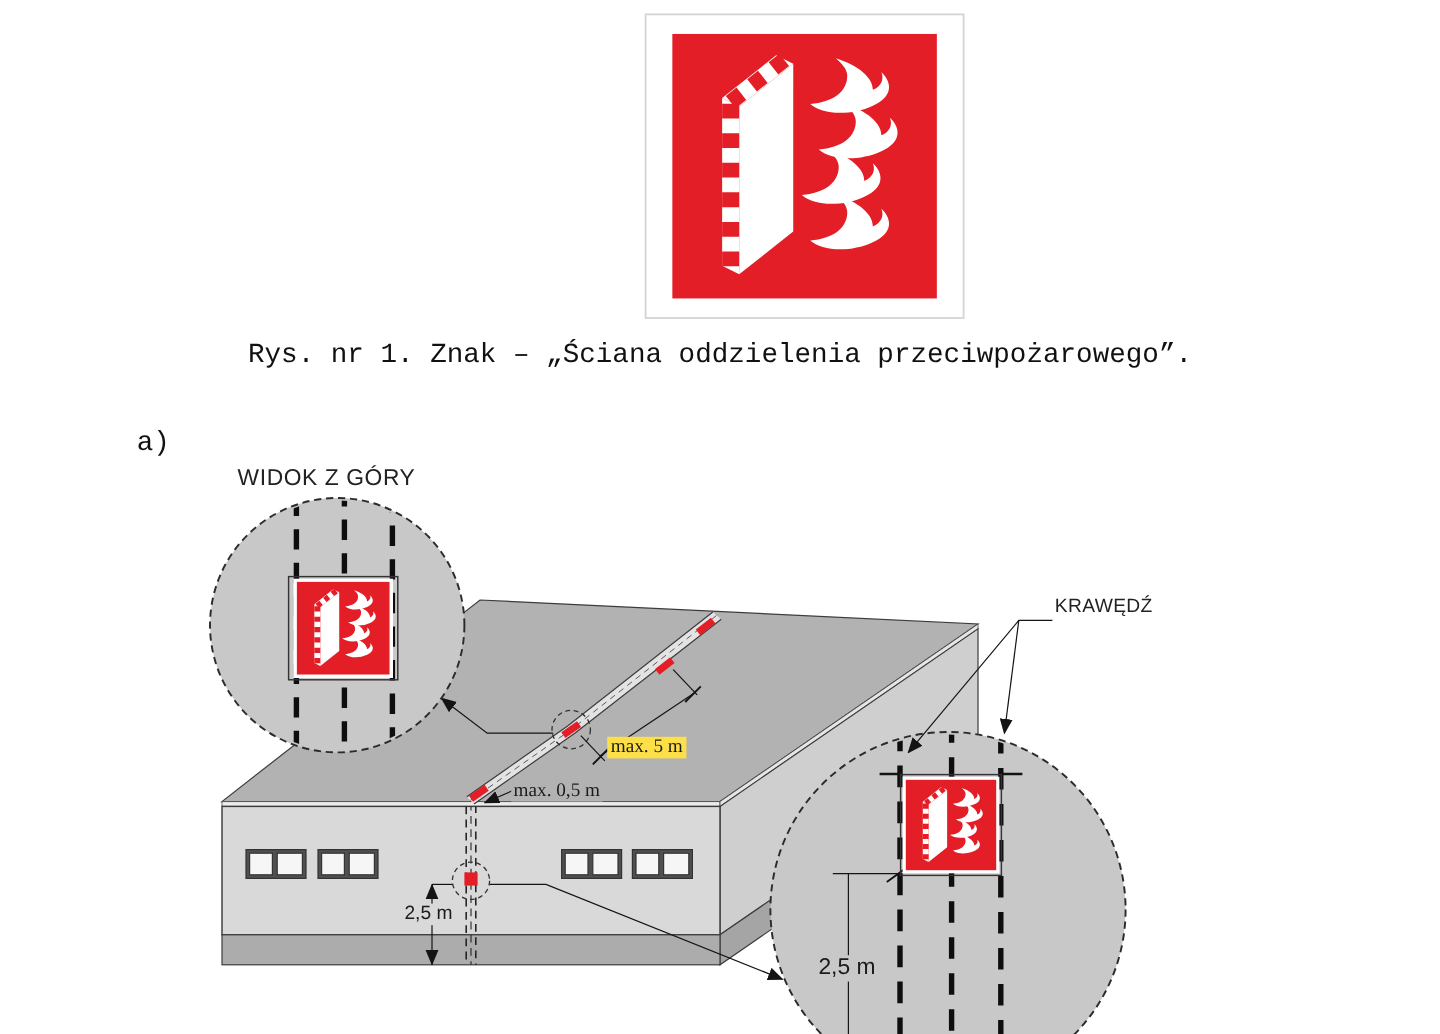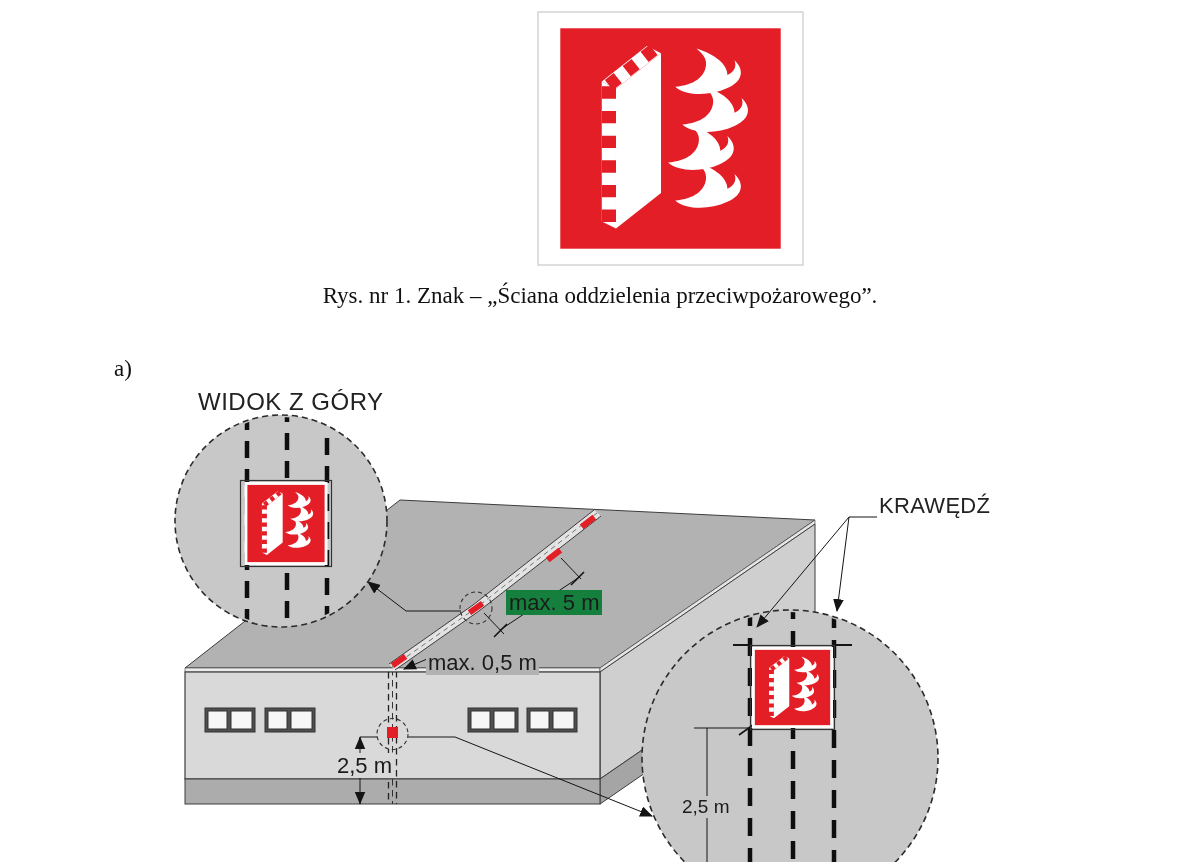--- a/index.html
+++ b/index.html
@@ -1,25 +1,25 @@
 <!DOCTYPE html>
 <html><head>
 <meta charset="utf-8">
 <style>
   html,body{margin:0;padding:0;background:#fff;}
   #page{position:relative;width:1200px;height:862px;background:#ffffff;overflow:hidden;
         font-family:"Liberation Sans",sans-serif;color:#161616;}
   #gfx{position:absolute;left:0;top:0;width:1200px;height:862px;}
-  .lbl{position:absolute;white-space:nowrap;font-size:22px;line-height:1.15;color:#1b1b1b;}
-  .serif{font-family:Liberation Serif, serif;}
+  .lbl{position:absolute;white-space:nowrap;font-size:16px;line-height:1.15;color:#1b1b1b;}
+  .serif{font-family:Liberation Mono, monospace;}
   #caption{left:0;right:0;top:283px;text-align:center;font-size:23px;color:#111;}
   #part-label{left:114px;top:356px;font-size:23px;color:#111;}
-  #top-view-label{left:198px;top:388px;font-size:24px;letter-spacing:0.5px;color:#222;}
-  #max5-label{left:506px;top:590px;background:#15803d;padding:0 3px;}
-  #max05-label{left:426px;top:650px;background:#b2b2b2;padding:0 2px;}
+  #top-view-label{left:198px;top:388px;font-size:19px;letter-spacing:0.5px;color:#222;}
+  #max5-label{left:506px;top:614px;background:#fde047;padding:0 3px;font-family:Liberation Serif, serif;}
+  #max05-label{left:426px;top:650px;background:#b2b2b2;padding:0 2px;font-family:Liberation Serif, serif;}
   #wall25-label{left:334px;top:753px;background:#d9d9d9;padding:0 3px;}
   #det25-label{left:679px;top:796px;background:#c8c8c8;padding:0 3px;font-size:19px;}
   #edge-label{left:879px;top:495px;line-height:22px;letter-spacing:0.3px;color:#222;}
 </style>
 </head>
 <body>
 
 <div id="page">
 
   <svg id="gfx" viewBox="0 0 1200 862" xmlns="http://www.w3.org/2000/svg">

